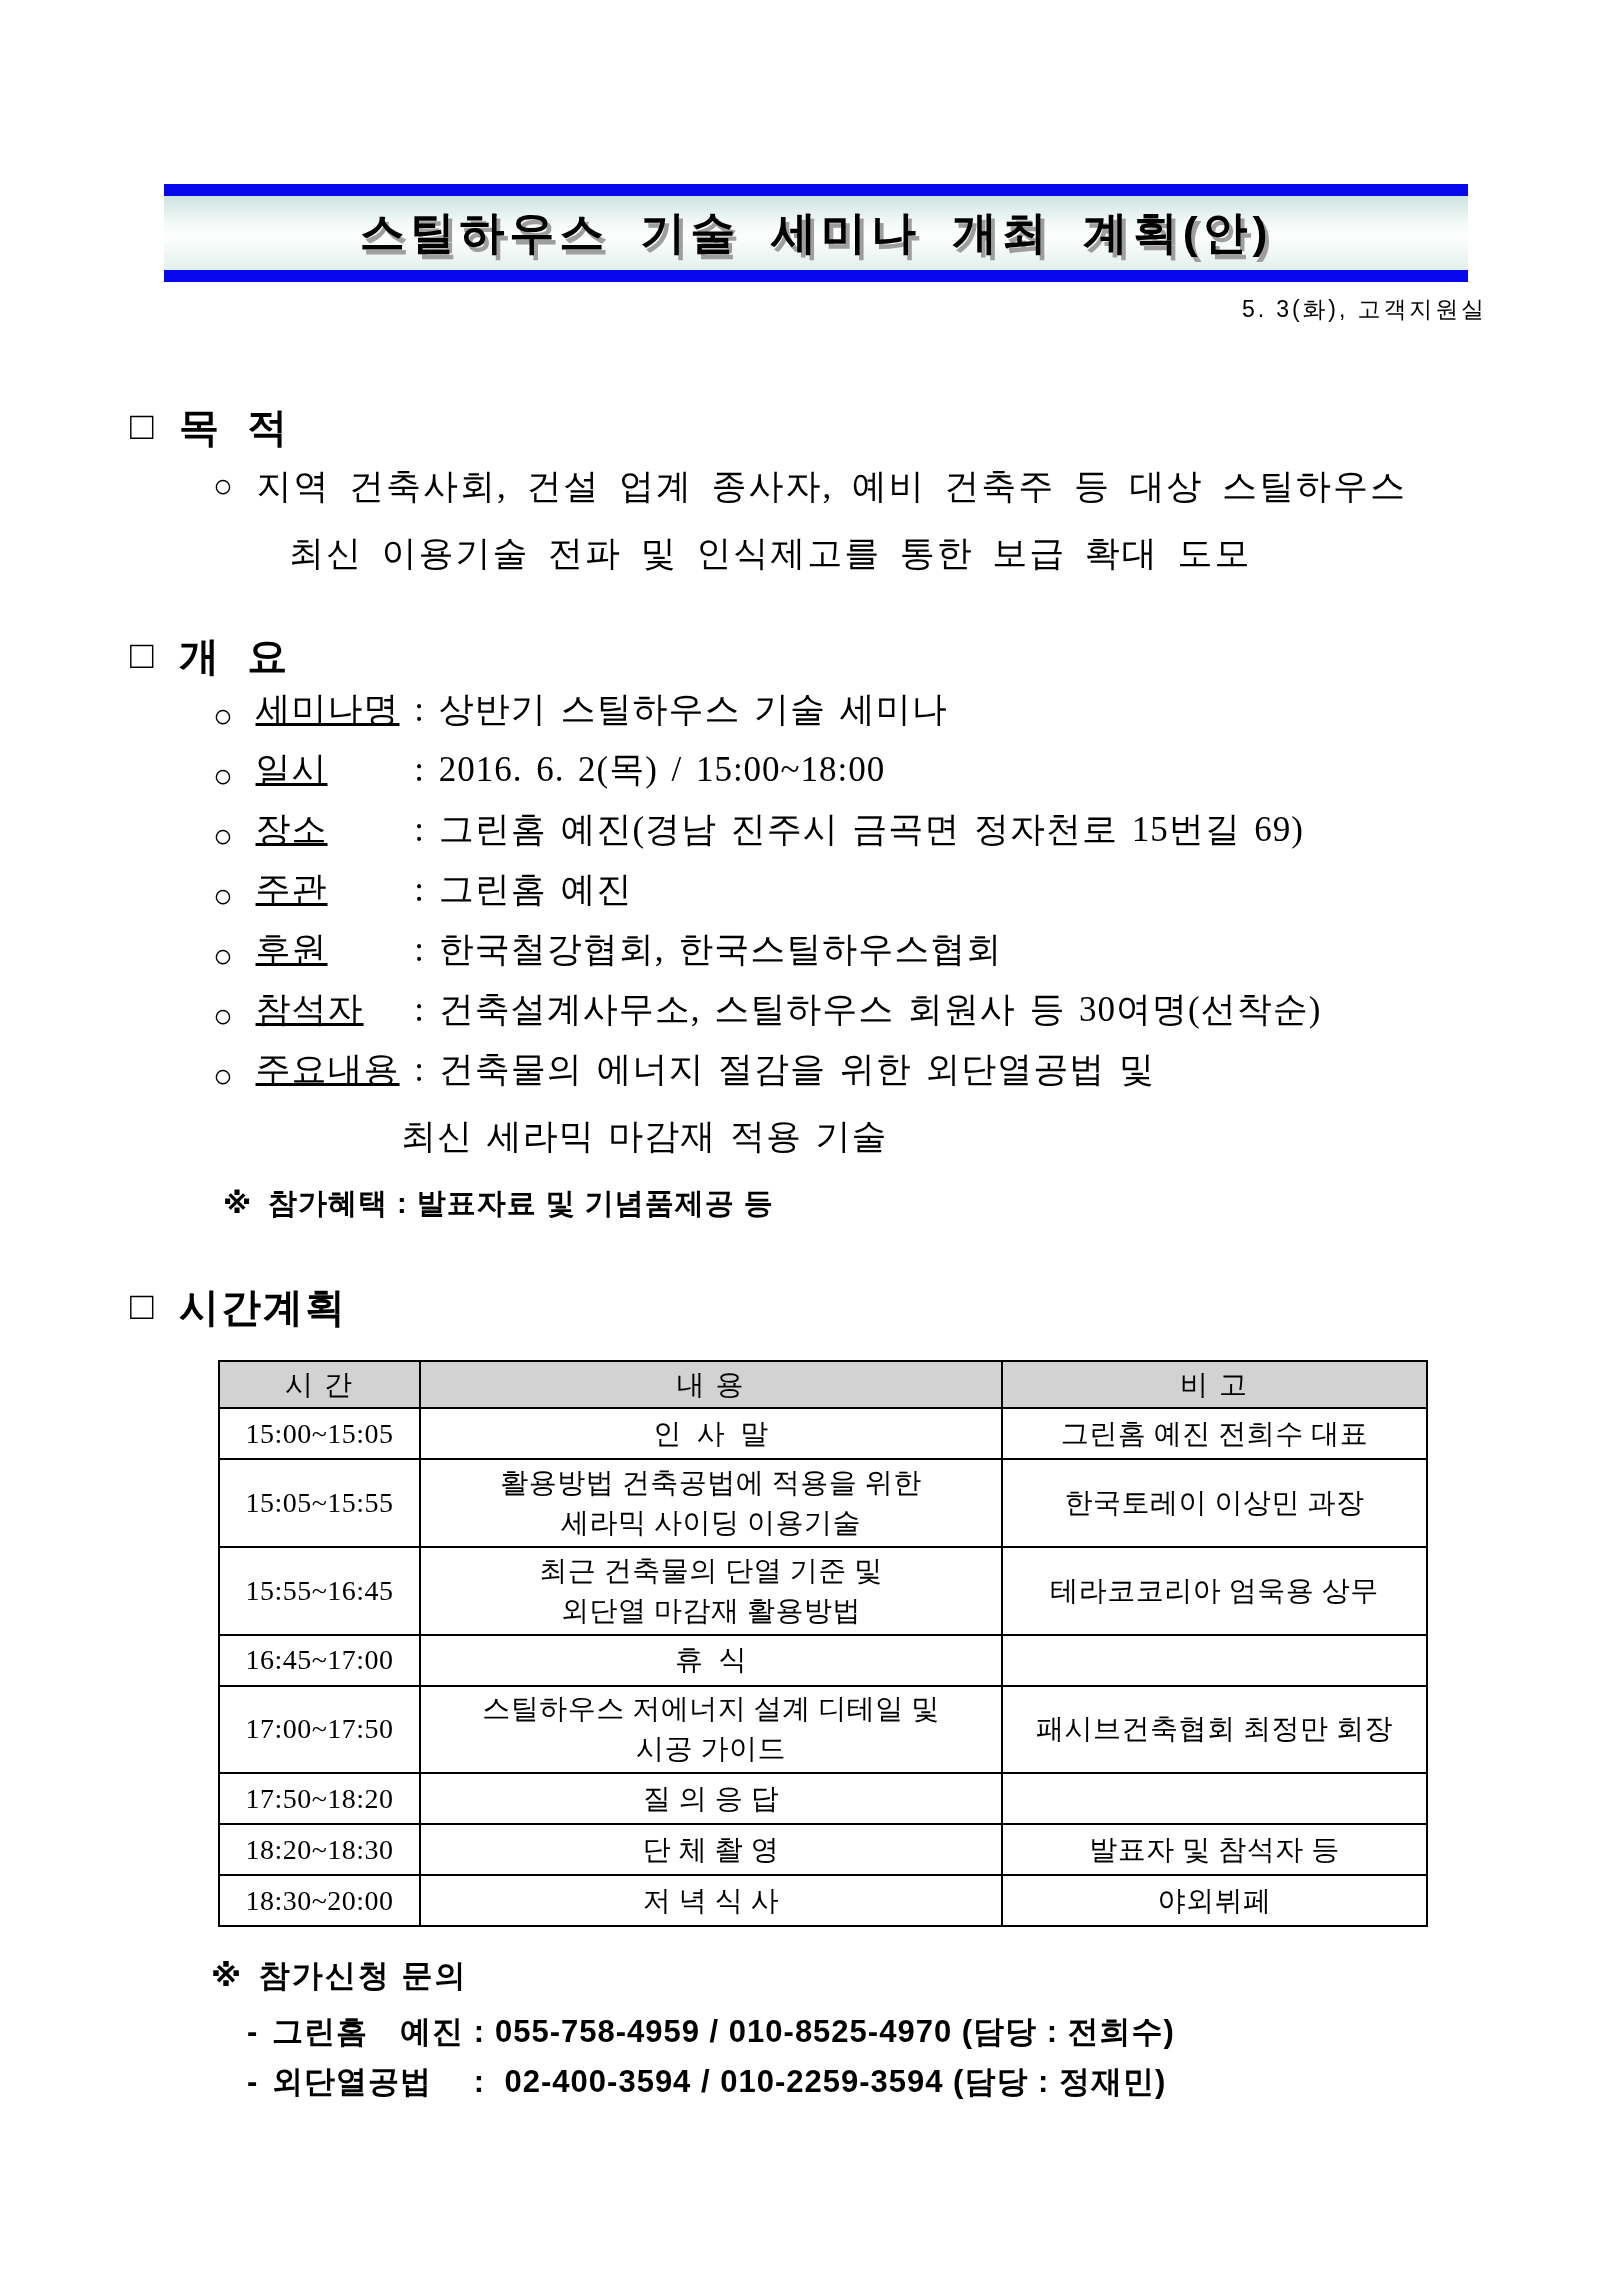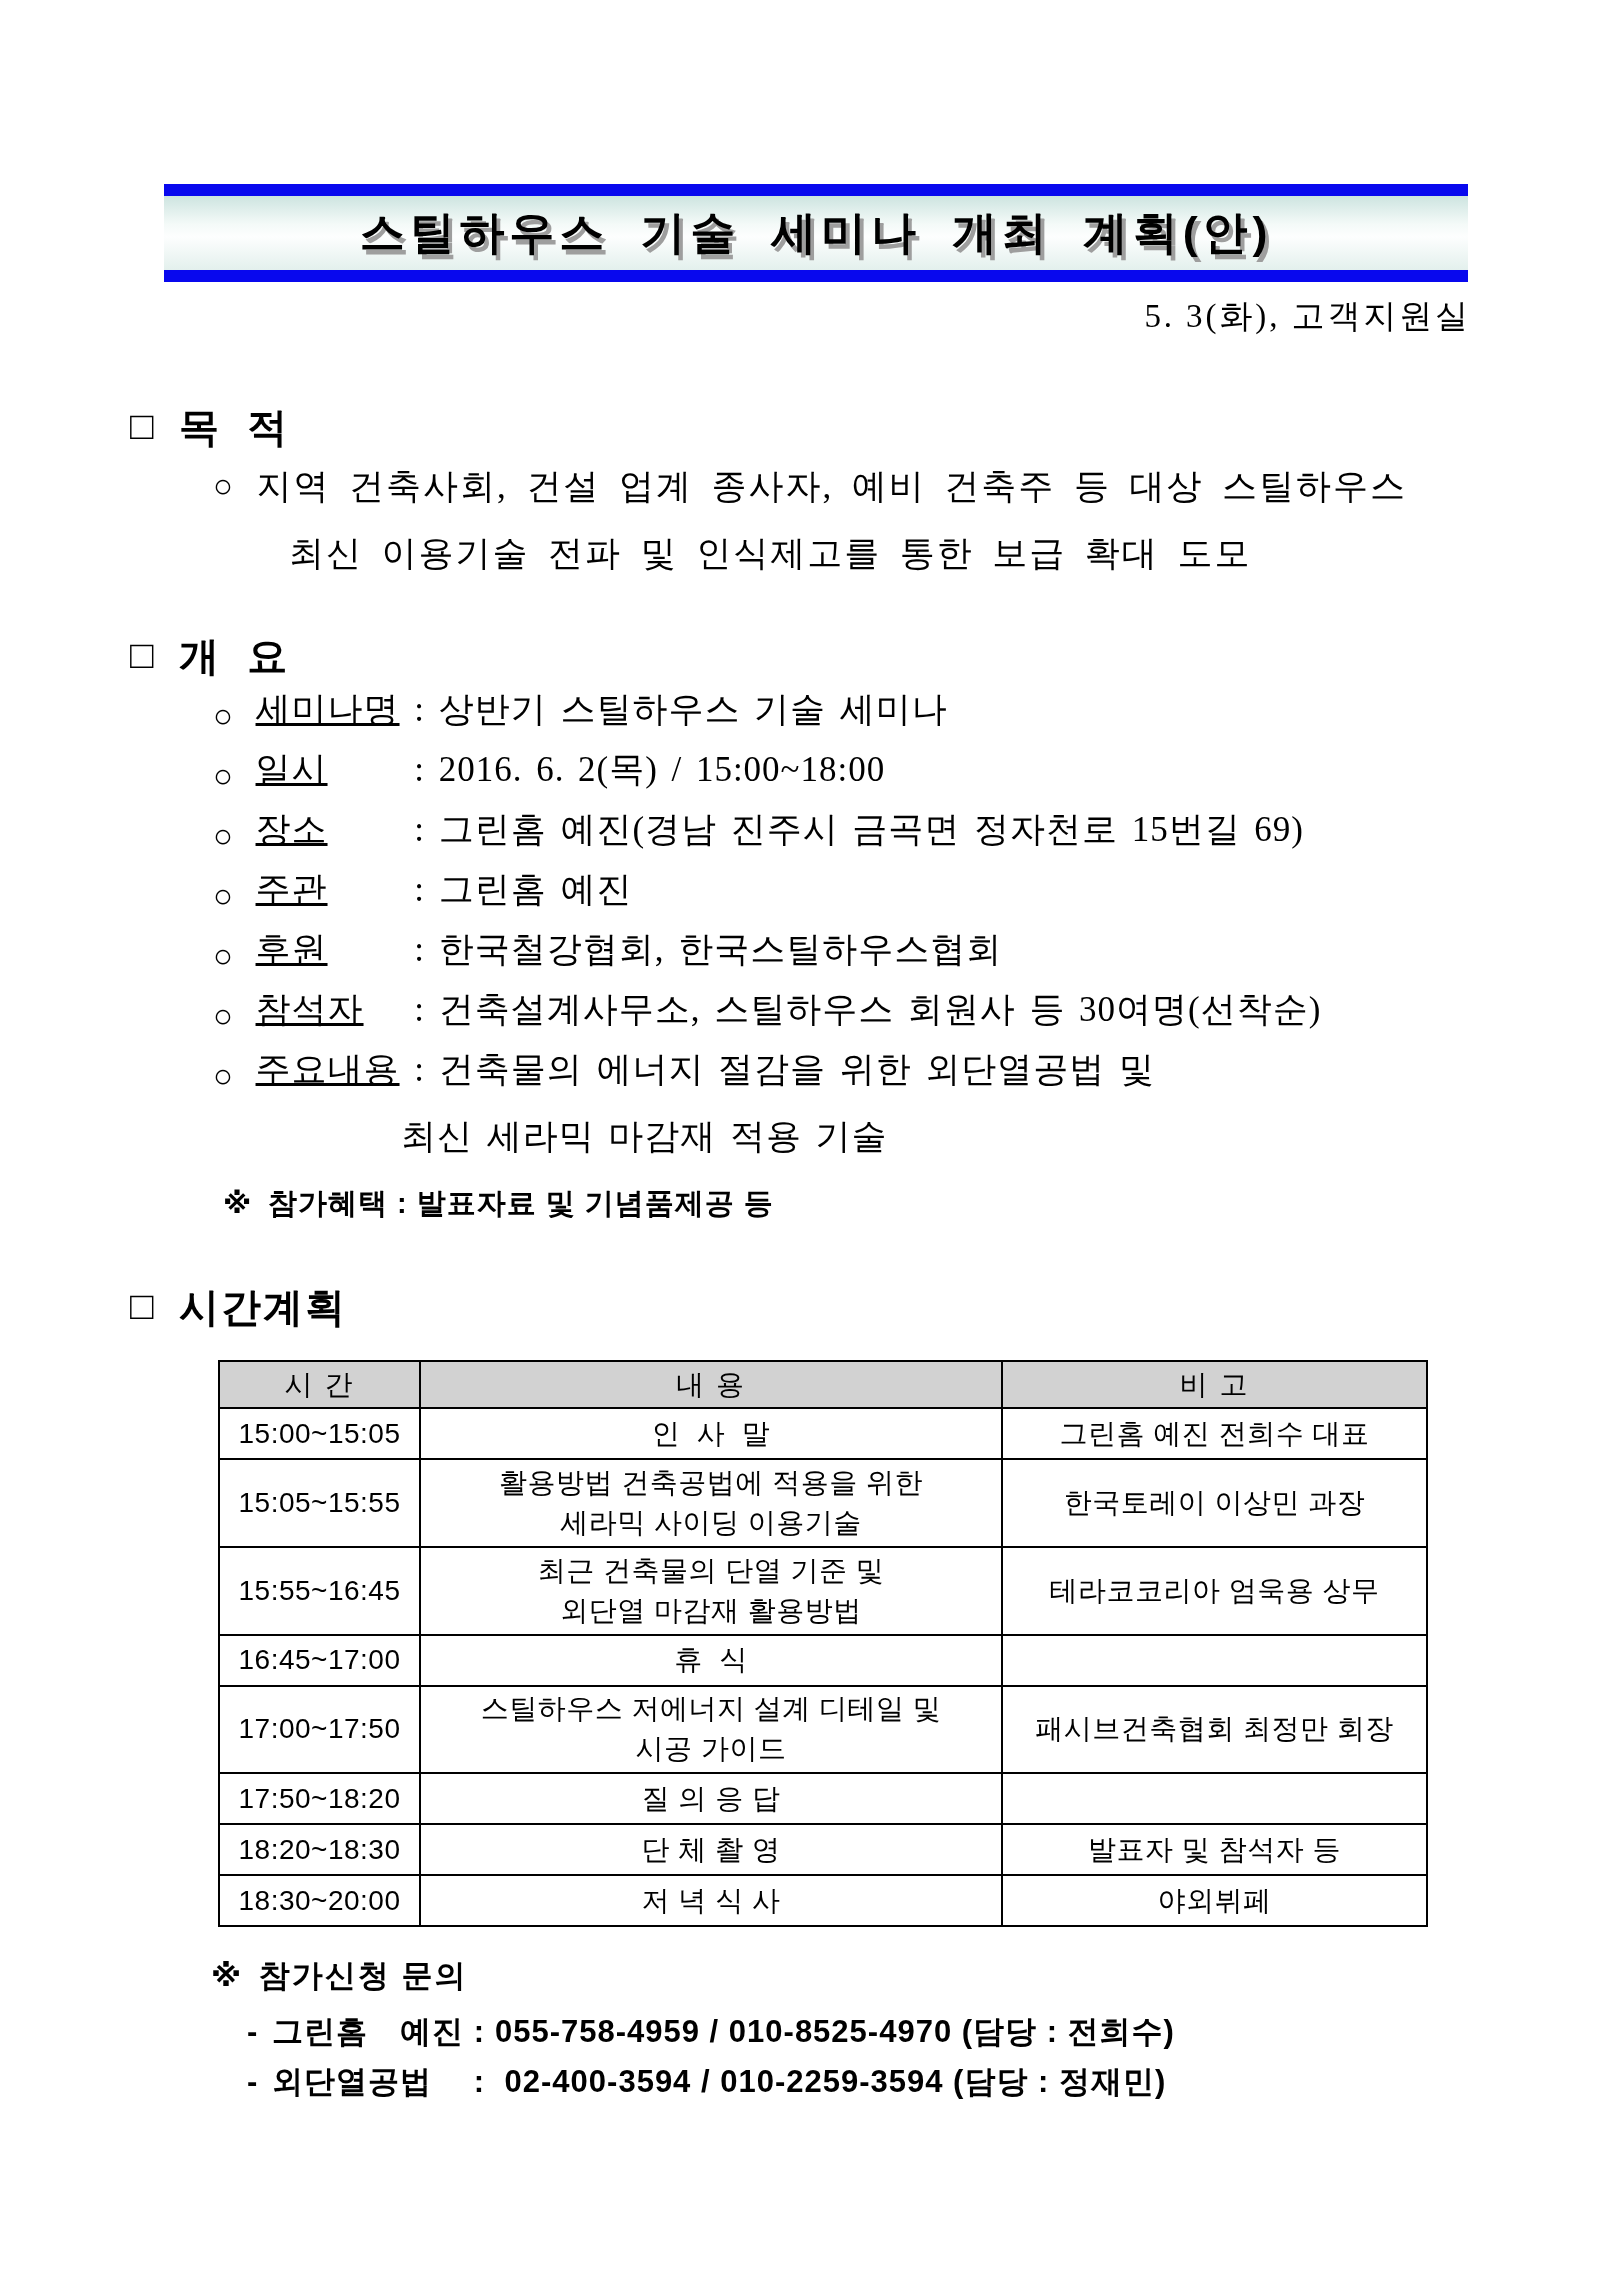--- a/index.html
+++ b/index.html
@@ -25,22 +25,22 @@
     background:linear-gradient(180deg,var(--banner-tint) 0%,#f4faf8 38%,#fdfefe 55%,#e3f0ed 100%);
   }
   .banner-title{
     font-family:var(--sans);font-weight:bold;font-size:45px;
     letter-spacing:4.9px;word-spacing:13.7px;
     text-shadow:3.9px 4.9px 0 #9e9e9e;white-space:pre;
   }
 
   
   .subtitle{
-    position:absolute;top:294px;right:149px;
-    font-family:Liberation Serif, serif;font-size:33px;letter-spacing:2.9px;white-space:pre;
+    position:absolute;top:294px;right:133px;
+    font-family:Liberation Sans, sans-serif;font-size:23px;letter-spacing:2.9px;white-space:pre;
   }
 
   
   .sec-h{
     position:absolute;left:130px;display:flex;align-items:center;gap:23.5px;
     font-family:var(--sans);font-weight:bold;font-size:40px;letter-spacing:2px;
   }
   .sec-h .sq{font-weight:normal;font-size:39px;line-height:1;transform:translateY(-2px);}
   .sec-h .sec-label{white-space:pre;}
   .h-purpose{top:400px;}
@@ -64,21 +64,21 @@
   .ov-line2{height:62px;line-height:62px;margin-left:188px;letter-spacing:1px;word-spacing:3.9px;}
 
   
   .benefit-note{position:absolute;left:223px;top:1184px;
     font-family:var(--sans);font-weight:bold;font-size:29px;letter-spacing:1px;}
   .benefit-note .mark{margin-right:15.7px;}
 
   
   .schedule-table{position:absolute;left:218px;top:1360px;width:1209px;
     border-collapse:collapse;table-layout:fixed;
-    font-family:Liberation Sans, sans-serif;font-size:28px;}
+    font-family:Liberation Serif, serif;font-size:28px;}
   .schedule-table col.c-time{width:201px;}
   .schedule-table col.c-content{width:582px;}
   .schedule-table col.c-note{width:425px;}
   .schedule-table th,.schedule-table td{
     border:2px solid #000;text-align:center;vertical-align:middle;}
   .schedule-table{border:2.9px solid #000;}
   .schedule-table th{
     background:var(--header-gray);font-weight:normal;
     height:47px;letter-spacing:2px;border-bottom:2.9px solid #000;white-space:pre;}
   .schedule-table td{height:51px;padding:2.9px 7.8px;letter-spacing:0.5px;}

